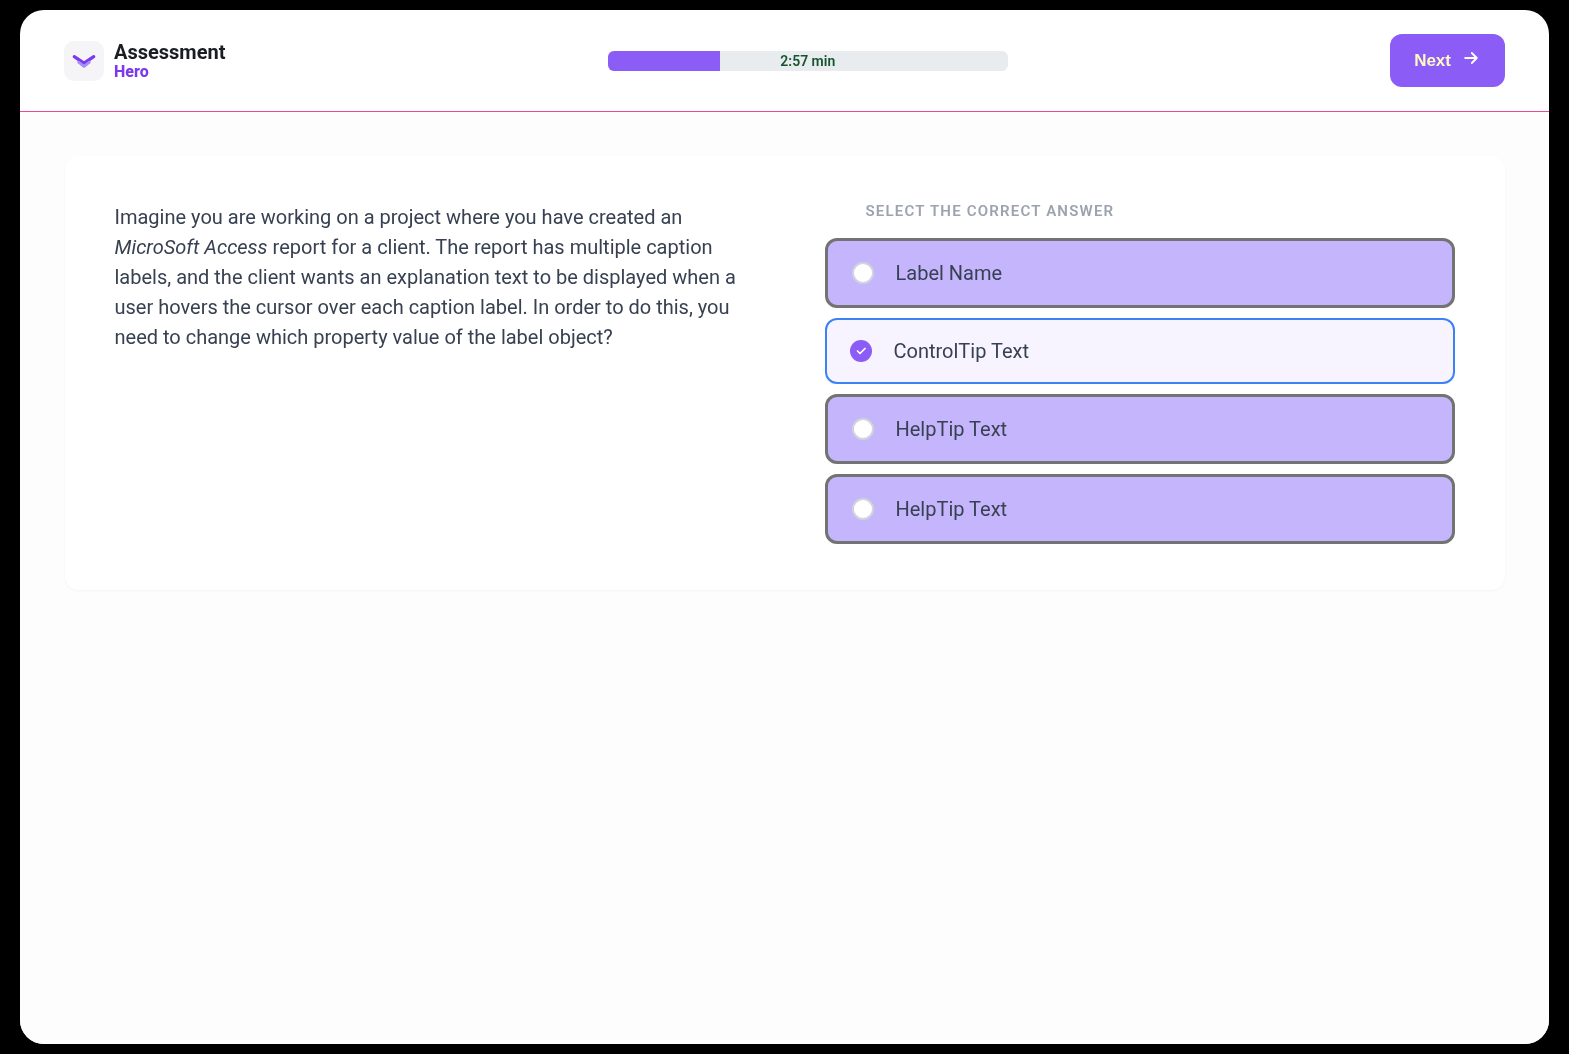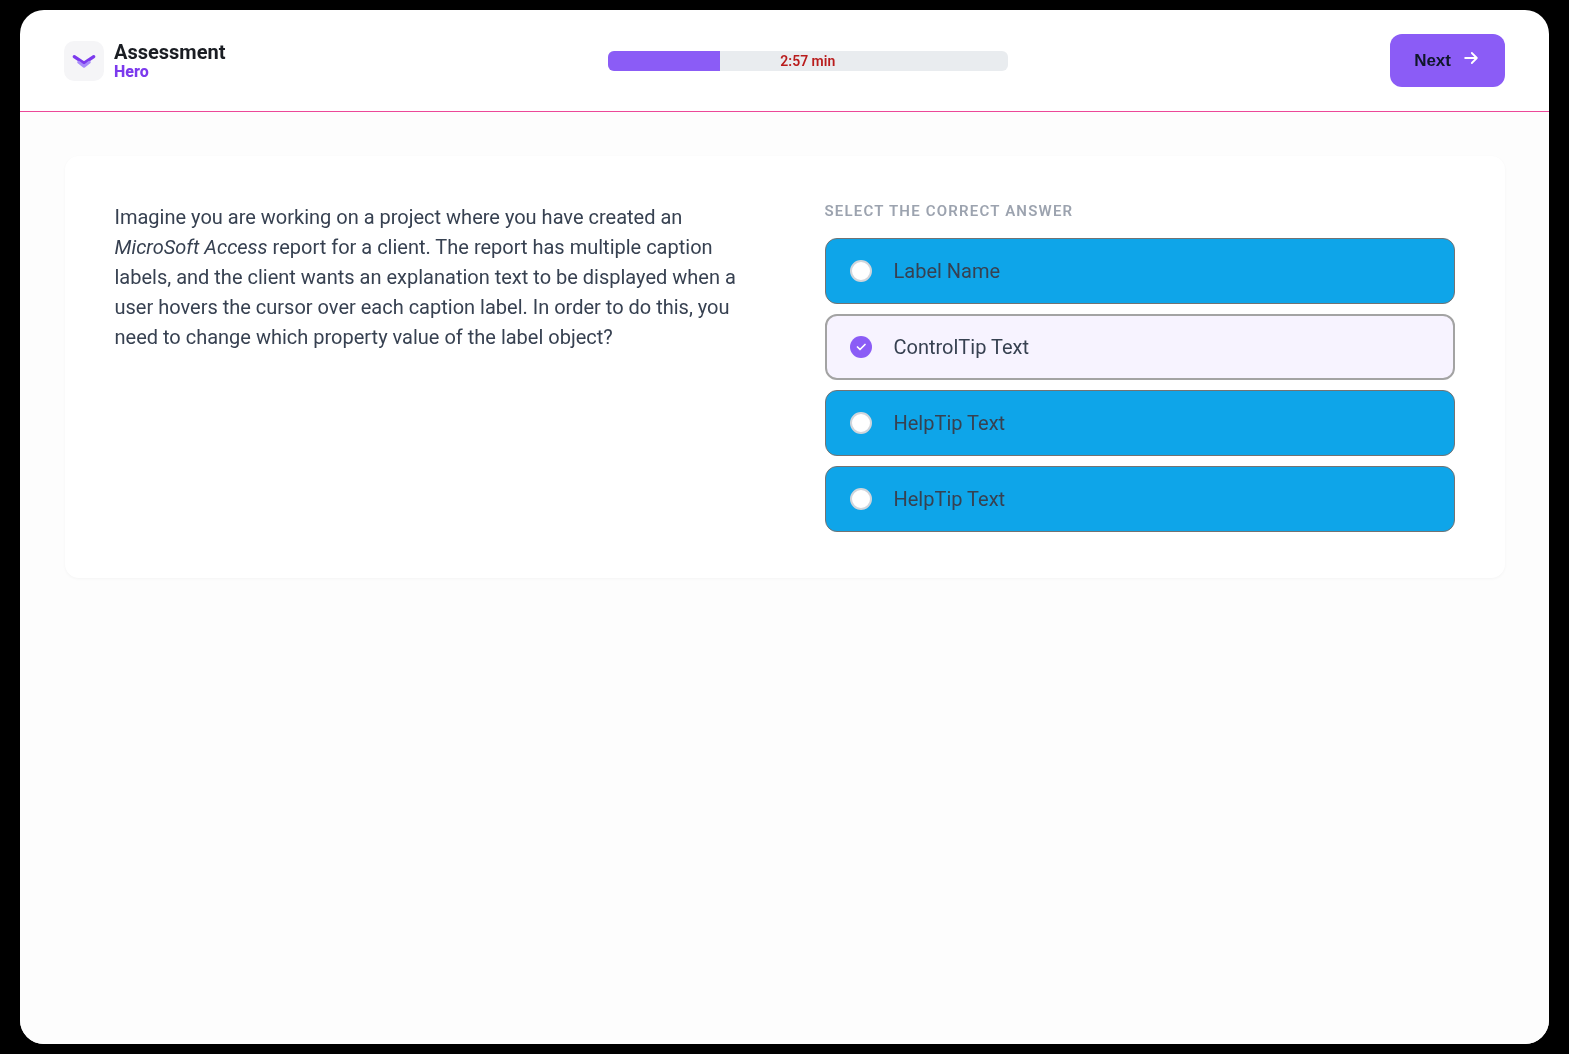--- a/index.html
+++ b/index.html
@@ -65,26 +65,26 @@
     position: absolute;
     left: 0; top: 0; bottom: 0;
     width: 28%;
     background: #8b5cf6;
     border-radius: 6px 0 0 6px;
   }
   .progress-label {
     position: relative;
     font-size: 14px;
     font-weight: 600;
-    color: #b91c1c;
+    color: #14532d;
     z-index: 1;
   }
   .next-btn {
     background: #8b5cf6;
-    color: #0f172a;
+    color: #fef9c3;
     border: none;
     border-radius: 12px;
     padding: 14px 24px;
     font-size: 17px;
     font-weight: 600;
     display: flex;
     align-items: center;
     gap: 10px;
     cursor: pointer;
   }
@@ -111,34 +111,35 @@
     font-weight: 400;
   }
   .question-col .italic { font-style: italic; }
   .answer-col {}
   .answer-heading {
     font-size: 15px;
     font-weight: 600;
     letter-spacing: 0.08em;
     color: #9ca3af;
     margin-bottom: 18px;
+    margin-left: 41px;
   }
   .options { display: flex; flex-direction: column; gap: 10px; }
   .option {
-    border: 1px solid #737373;
+    border: 3px solid #737373;
     border-radius: 12px;
     padding: 20px 24px;
     display: flex;
     align-items: center;
     gap: 22px;
     cursor: pointer;
-    background: #0ea5e9;
+    background: #c4b5fd;
   }
   .option.selected {
-    border: 2px solid #a3a3a3;
+    border: 2px solid #3b82f6;
     background: #f7f3ff;
     padding: 19px 23px;
   }
   .radio {
     width: 22px; height: 22px;
     border: 2px solid #d1d5db;
     border-radius: 50%;
     flex-shrink: 0;
     background: #fff;
   }

